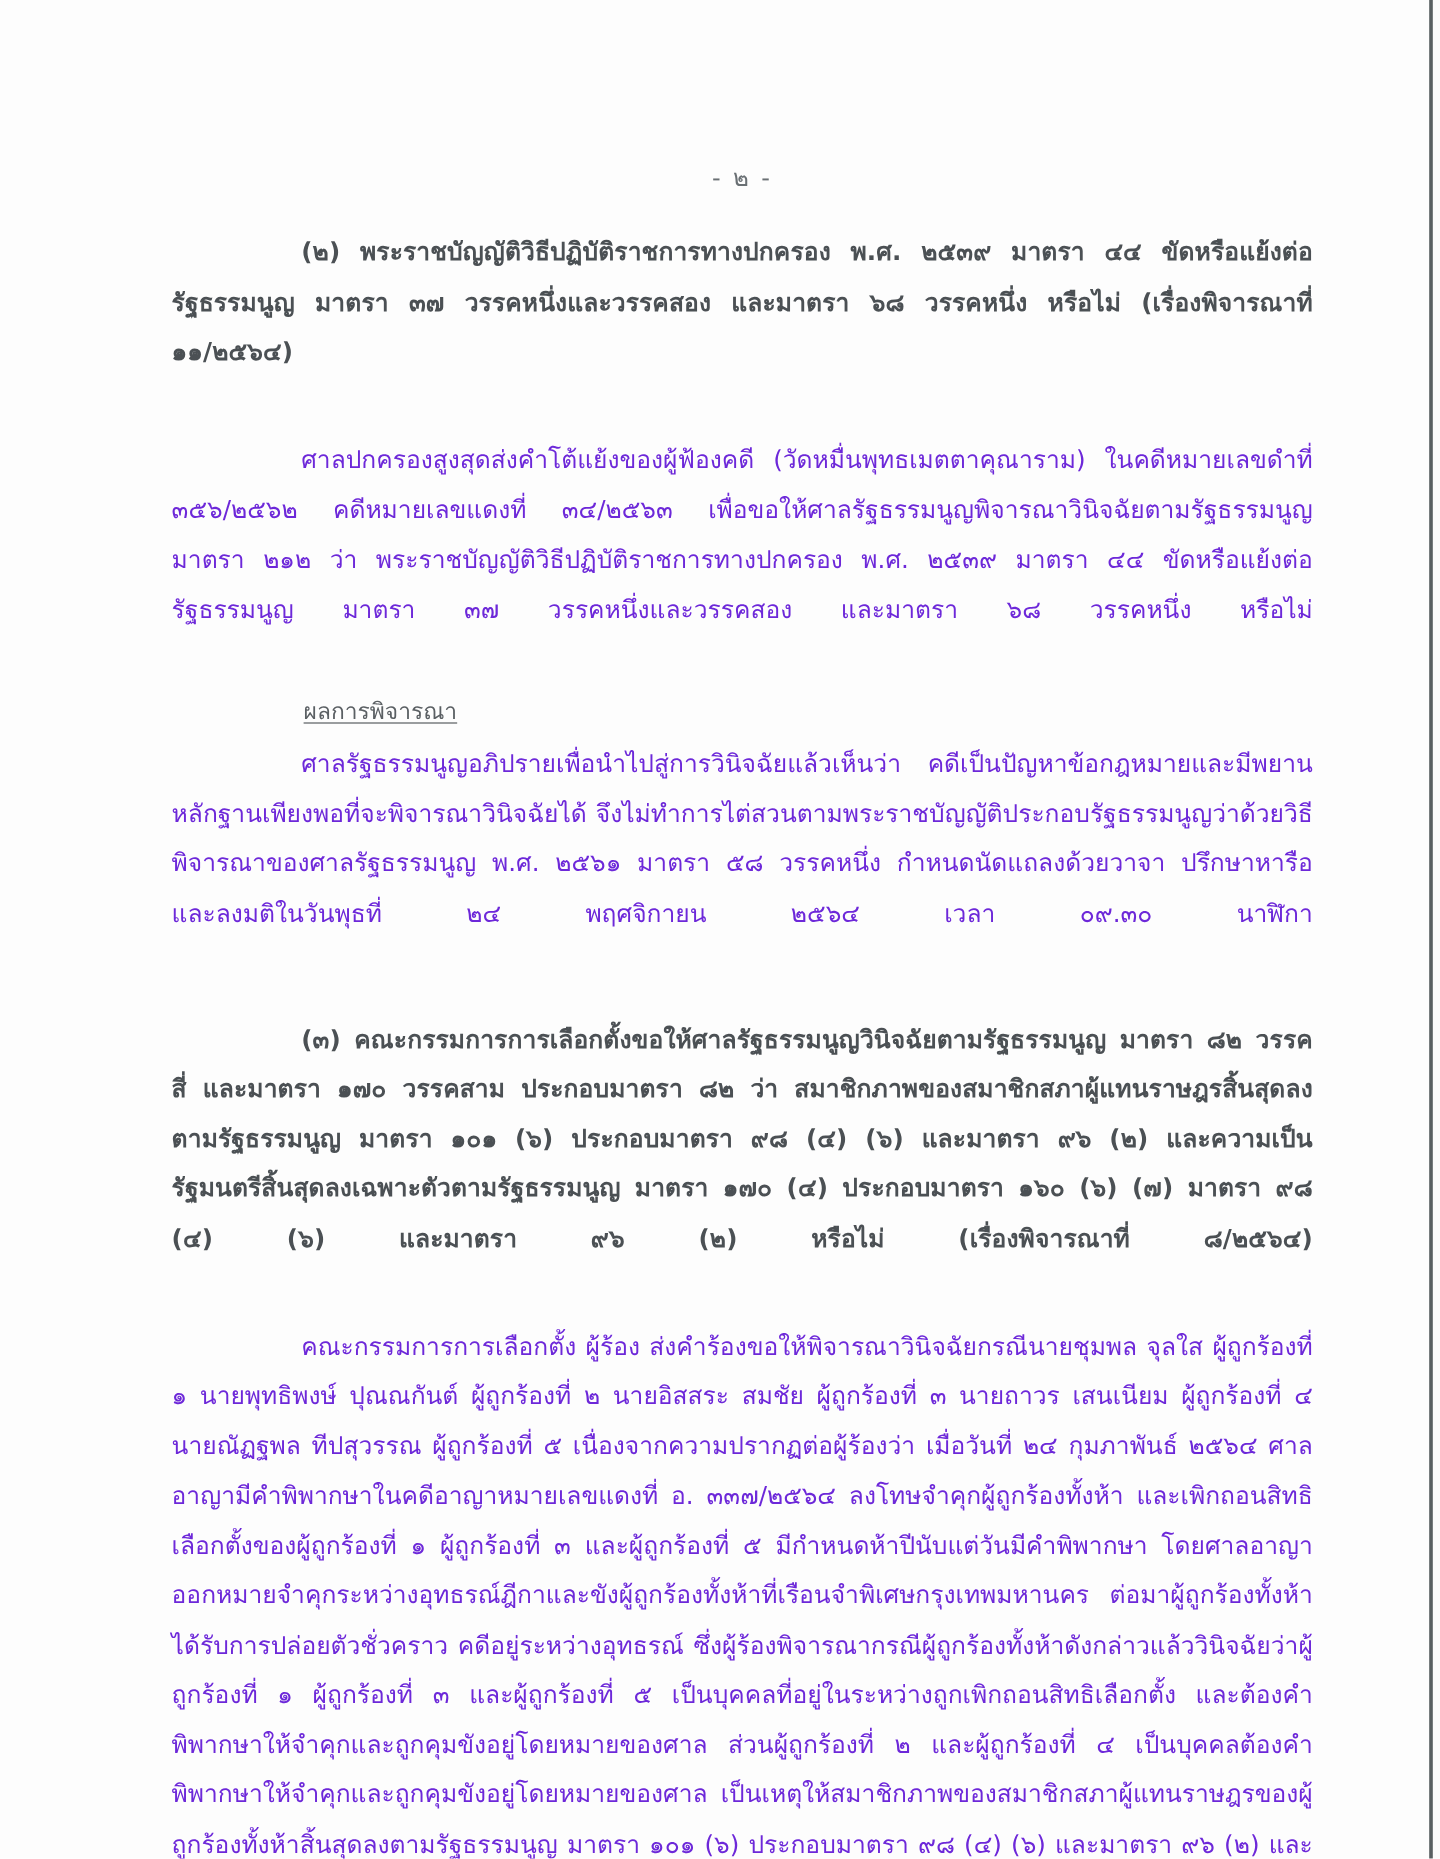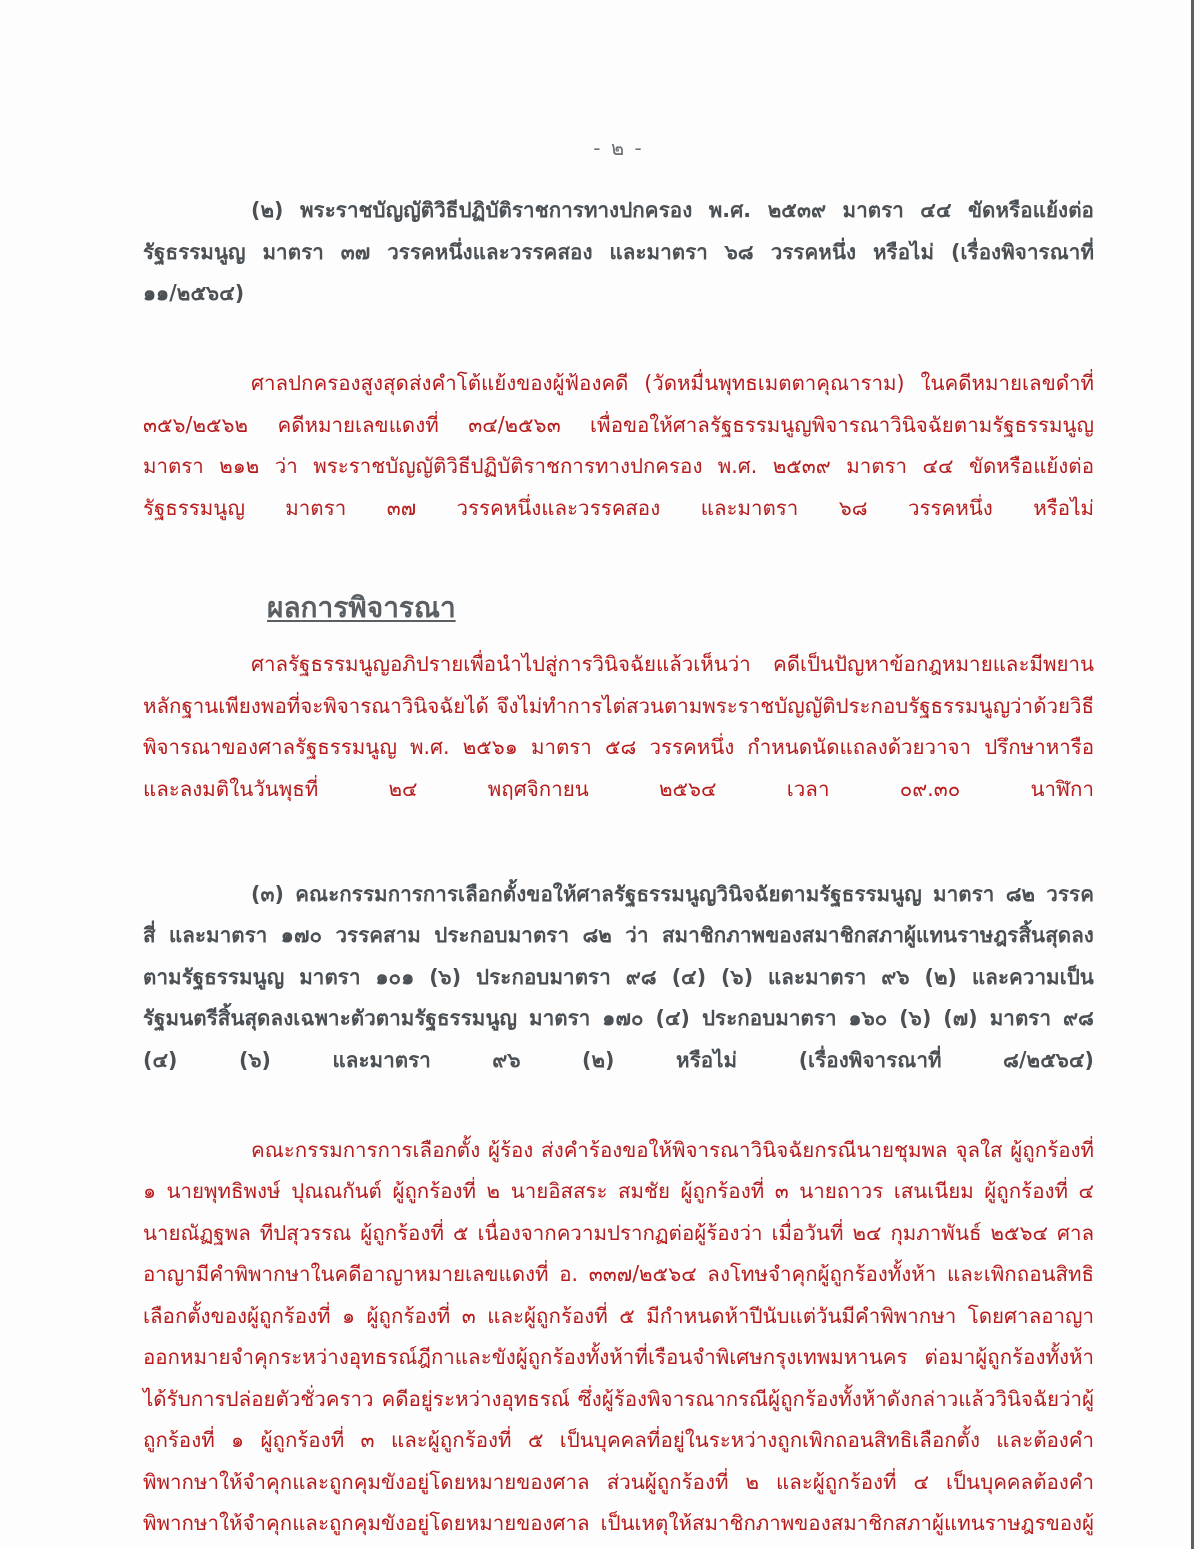--- a/index.html
+++ b/index.html
@@ -56,40 +56,40 @@
     white-space: pre;
   }
 
   p.para {
     margin: 0;
     font-size: 20.5px;
     line-height: 41.5px;
     text-align: justify;
     text-justify: inter-word;
     text-indent: 108px;
-    color: #b91c1c;
+    color: #6d28d9;
     word-spacing: 1px;
   }
 
   p.para.bold {
     font-weight: bold;
     color: #4b5054;
     letter-spacing: 0.1px;
   }
 
   .gap-sm { height: 7px; }
   .gap-lg { height: 22px; }
 
   h2.section-heading {
-    margin: 16px;
+    margin: 2px;
     padding: 0;
     text-indent: 108px;
-    font-size: 28px;
+    font-size: 19px;
     line-height: 41.5px;
-    font-weight: bold;
+    font-weight: normal;
     color: #5a5f63;
   }
   h2.section-heading .u {
     text-decoration: underline;
     text-underline-offset: 3px;
   }
 
   
   p.para.justify-all {
     text-align: justify;

